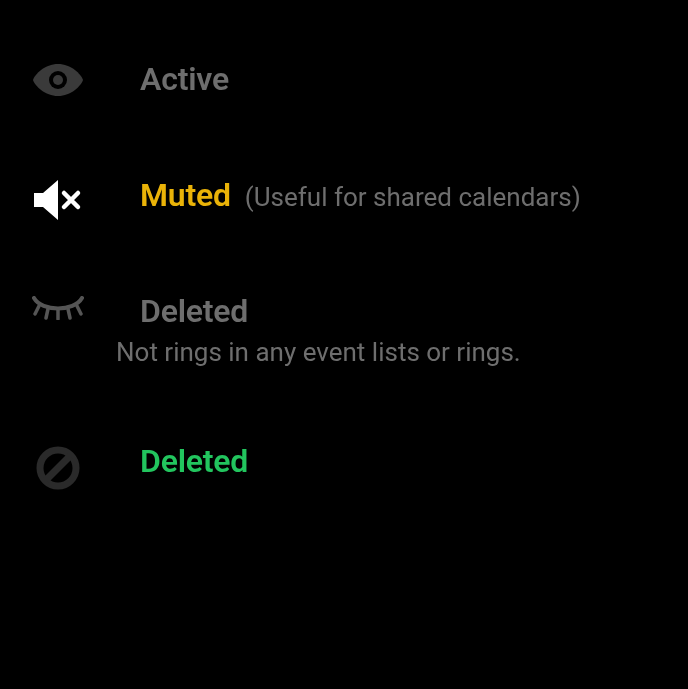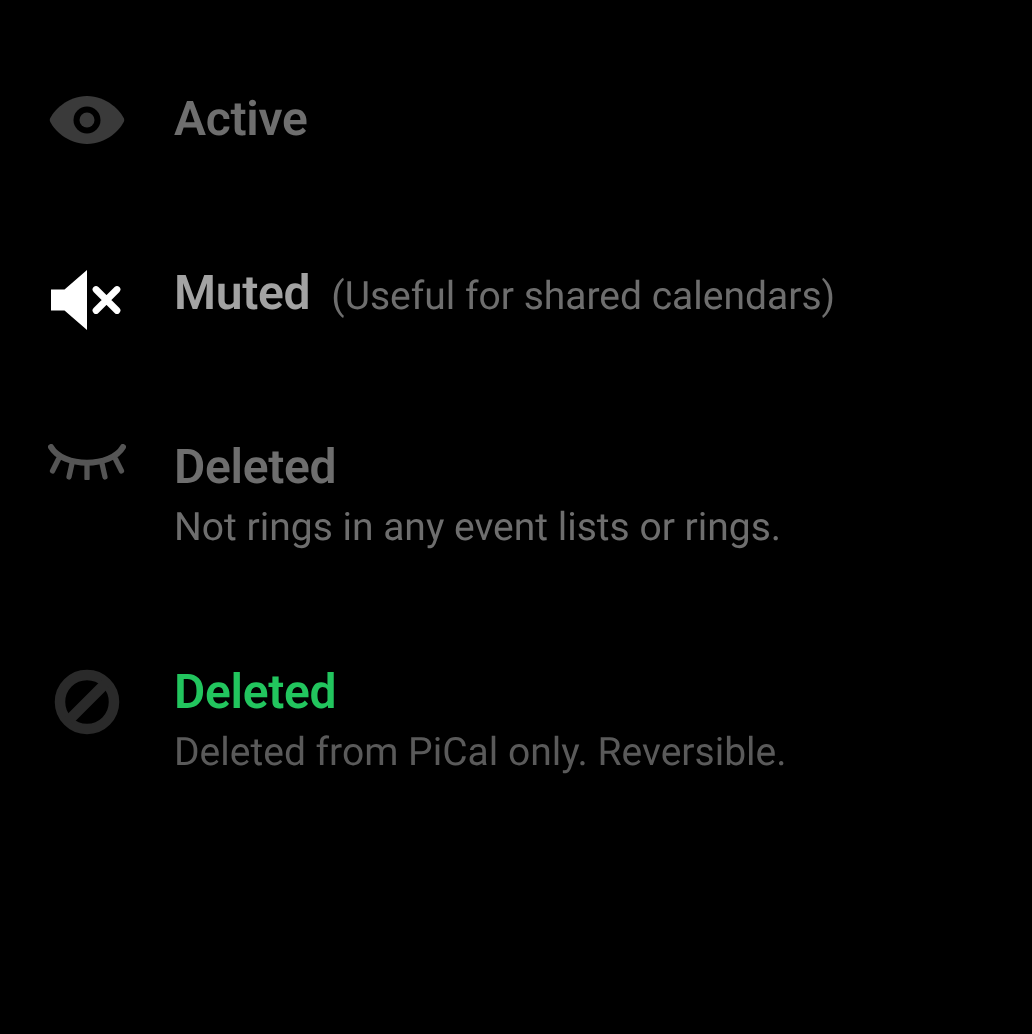--- a/index.html
+++ b/index.html
@@ -38,35 +38,36 @@
     .title-row {
       display: flex;
       align-items: baseline;
       gap: 14px;
       margin-bottom: 6px;
     }
     .title {
       font-size: 32px;
       font-weight: 600;
       letter-spacing: -0.2px;
+      margin-left: 24px;
     }
     .hint {
       font-size: 26px;
       font-weight: 400;
     }
     .desc {
       font-size: 26px;
       font-weight: 400;
       color: #6e6e6e;
       line-height: 1.3;
     }
     
     .dim-title { color: #6e6e6e; }
     .dimmer-title { color: #22c55e; }
-    .selected-title { color: #a3a3a3; }
+    .selected-title { color: #eab308; }
     .hint-text { color: #6e6e6e; }
     .dim-desc { color: #6e6e6e; }
     .dimmer-desc { color: #5a5a5a; }
     
     .icon svg { display: block; }
     .icon-eye { width: 50px; height: 32px; }
     .icon-mute { width: 48px; height: 40px; }
     .icon-eyelash { width: 52px; height: 24px; }
     .icon-ban { width: 44px; height: 44px; }
   </style>
@@ -128,17 +129,16 @@
     <div class="icon-col icon">
       <svg class="icon-ban" viewBox="0 0 44 44">
         <circle cx="22" cy="22" r="18" stroke="#2a2a2a" stroke-width="7" fill="none"></circle>
         <line x1="10" y1="34" x2="34" y2="10" stroke="#2a2a2a" stroke-width="7"></line>
       </svg>
     </div>
     <div class="text-col">
       <div class="title-row">
         <span class="title dimmer-title">Deleted</span>
       </div>
-      <div class="desc dimmer-desc">Deleted from PiCal only. Reversible.</div>
     </div>
   </div>
 
 </div>
 
 </body></html>

